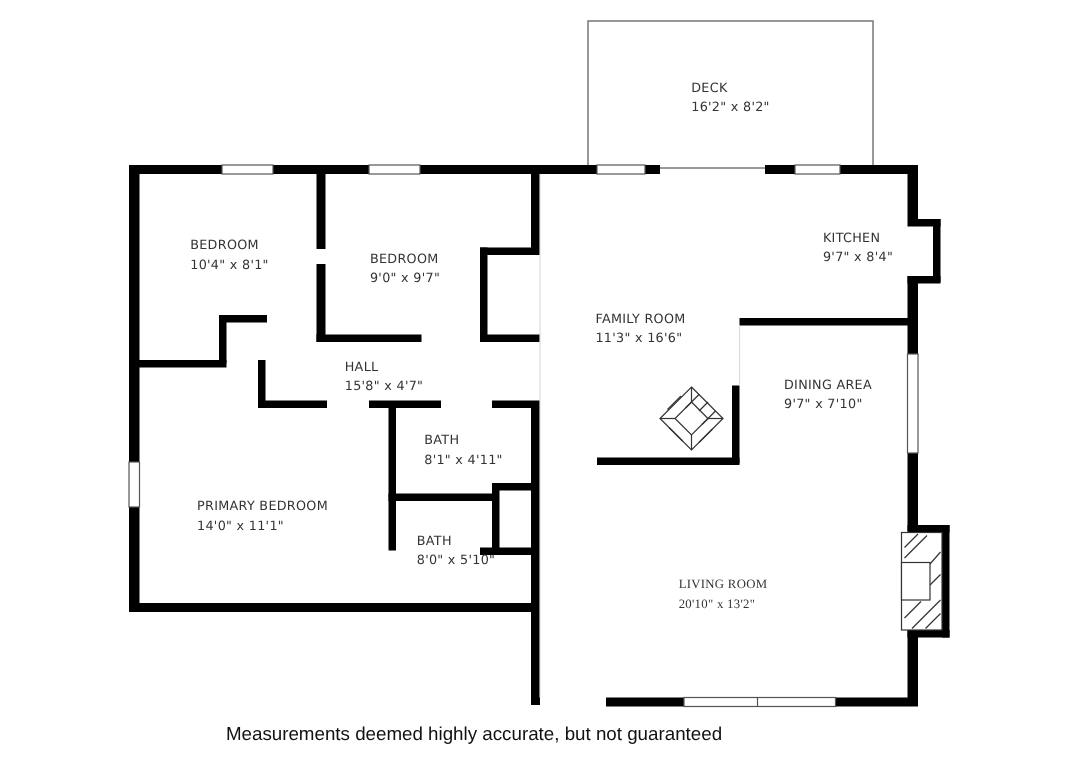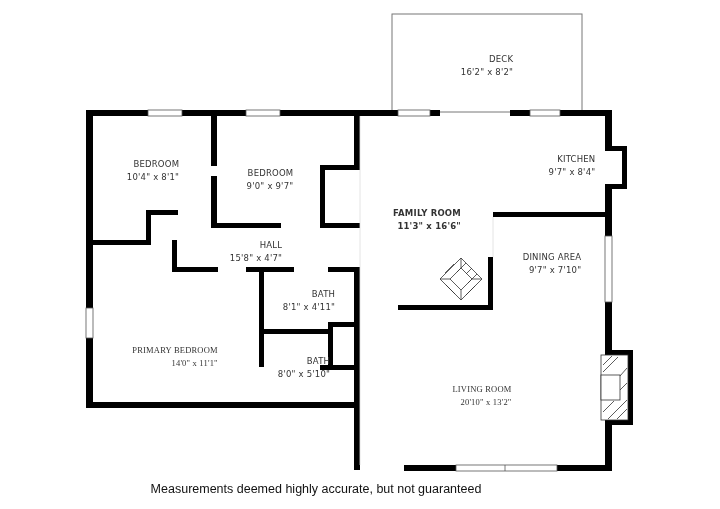--- a/index.html
+++ b/index.html
@@ -1,18 +1,18 @@
 <!DOCTYPE html>
 <html><head>
 <meta charset="utf-8">
 <style>
   html,body{margin:0;padding:0;background:#ffffff;}
   body{width:720px;height:509px;position:relative;overflow:hidden;font-family:"DejaVu Sans","Liberation Sans",sans-serif;}
   #plan{position:absolute;left:0;top:0;width:720px;height:509px;}
-  .room-label{position:absolute;text-align:right;color:#333;font-size:8.5px;line-height:13px;letter-spacing:0.2px;white-space:nowrap;transform:translateX(-50%);}
+  .room-label{position:absolute;text-align:left;color:#333;font-size:8.5px;line-height:13px;letter-spacing:0.2px;white-space:nowrap;transform:translateX(-50%);}
   .room-label .name{display:block;}
   .room-label .dim{display:block;}
   .caption{position:absolute;left:0;width:632px;top:482px;text-align:center;font-family:"Liberation Sans",sans-serif;font-size:12.5px;color:#111;}
 </style>
 </head>
 <body>
 
 <svg id="plan" viewBox="0 0 720 509" xmlns="http://www.w3.org/2000/svg">
 
   <g>
@@ -134,41 +134,41 @@
   <span class="dim">10'4" x 8'1"</span>
 </div>
 <div class="room-label" style="left:270px;top:167px;">
   <span class="name">BEDROOM</span>
   <span class="dim">9'0" x 9'7"</span>
 </div>
 <div class="room-label" style="left:256px;top:239px;">
   <span class="name">HALL</span>
   <span class="dim">15'8" x 4'7"</span>
 </div>
-<div class="room-label" style="left:427px;top:207px;font-weight:bold;">
+<div class="room-label" style="left:427px;top:207px;">
   <span class="name">FAMILY ROOM</span>
   <span class="dim">11'3" x 16'6"</span>
 </div>
 <div class="room-label" style="left:548px;top:153px;margin-left:24px;">
   <span class="name">KITCHEN</span>
   <span class="dim">9'7" x 8'4"</span>
 </div>
 <div class="room-label" style="left:552px;top:251px;">
   <span class="name">DINING AREA</span>
   <span class="dim">9'7" x 7'10"</span>
 </div>
 <div class="room-label" style="left:309px;top:288px;">
   <span class="name">BATH</span>
   <span class="dim">8'1" x 4'11"</span>
 </div>
 <div class="room-label" style="left:304px;top:355px;">
   <span class="name">BATH</span>
   <span class="dim">8'0" x 5'10"</span>
 </div>
-<div class="room-label" style="left:175px;top:344px;font-family:Liberation Serif, serif;">
+<div class="room-label" style="left:175px;top:332px;">
   <span class="name">PRIMARY BEDROOM</span>
   <span class="dim">14'0" x 11'1"</span>
 </div>
 <div class="room-label" style="left:482px;top:383px;font-family:Liberation Serif, serif;">
   <span class="name">LIVING ROOM</span>
   <span class="dim">20'10" x 13'2"</span>
 </div>
 
 <div class="caption">Measurements deemed highly accurate, but not guaranteed</div>
 

